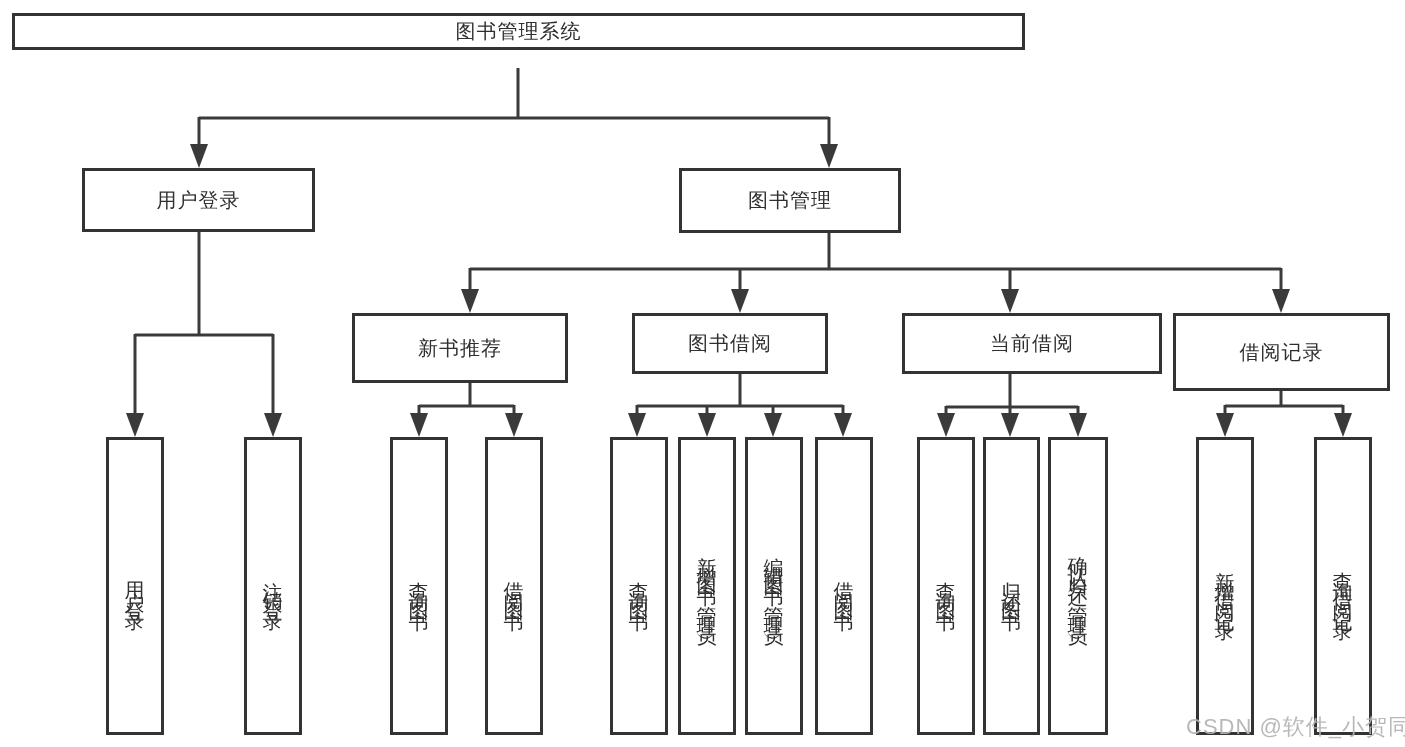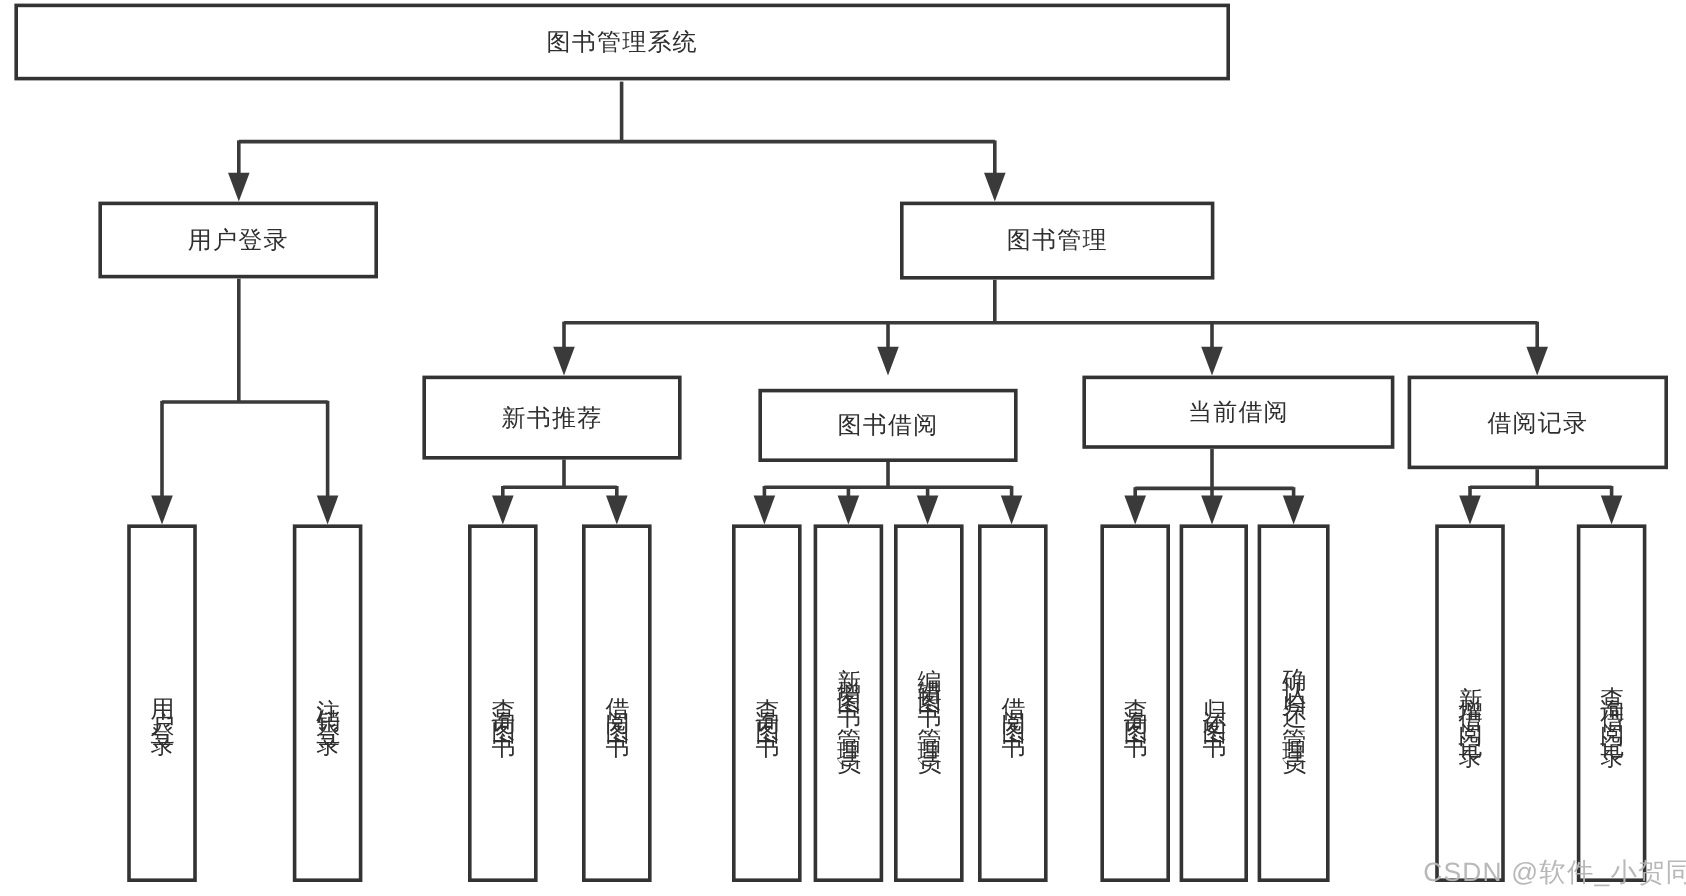--- a/index.html
+++ b/index.html
@@ -110,27 +110,27 @@
       <polygon points="764,413 782,413 773,437"></polygon>
       <polygon points="834,413 852,413 843,437"></polygon>
       <polygon points="937,413 955,413 946,437"></polygon>
       <polygon points="1001,413 1019,413 1010,437"></polygon>
       <polygon points="1069,413 1087,413 1078,437"></polygon>
       <polygon points="1216,413 1234,413 1225,437"></polygon>
       <polygon points="1334,413 1352,413 1343,437"></polygon>
     </g>
   </svg>
 
-  <div class="box hbox" style="left:12px;top:3px;width:1013px;height:64px">图书管理系统</div>
+  <div class="box hbox" style="left:12px;top:13px;width:1013px;height:37px">图书管理系统</div>
 
   <div class="box hbox" style="left:82px;top:168px;width:233px;height:64px">用户登录</div>
-  <div class="box hbox" style="left:750px;top:168px;width:262px;height:65px">图书管理</div>
+  <div class="box hbox" style="left:679px;top:168px;width:222px;height:65px">图书管理</div>
 
   <div class="box hbox" style="left:352px;top:313px;width:216px;height:70px">新书推荐</div>
-  <div class="box hbox" style="left:632px;top:324px;width:216px;height:61px">图书借阅</div>
+  <div class="box hbox" style="left:632px;top:313px;width:196px;height:61px">图书借阅</div>
   <div class="box hbox" style="left:902px;top:313px;width:260px;height:61px">当前借阅</div>
   <div class="box hbox" style="left:1173px;top:313px;width:217px;height:78px">借阅记录</div>
 
   <div class="box leaf" style="left:106px;top:437px;width:58px;height:298px">
     <span>用户登录</span>
   </div>
   <div class="box leaf" style="left:244px;top:437px;width:58px;height:298px">
     <span>注销登录</span>
   </div>
 

